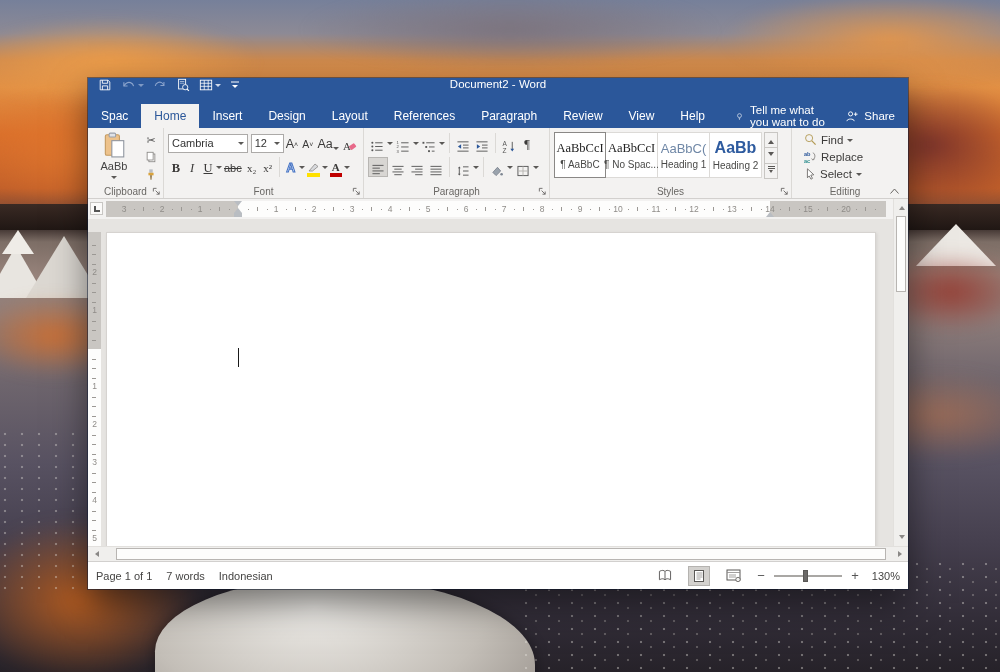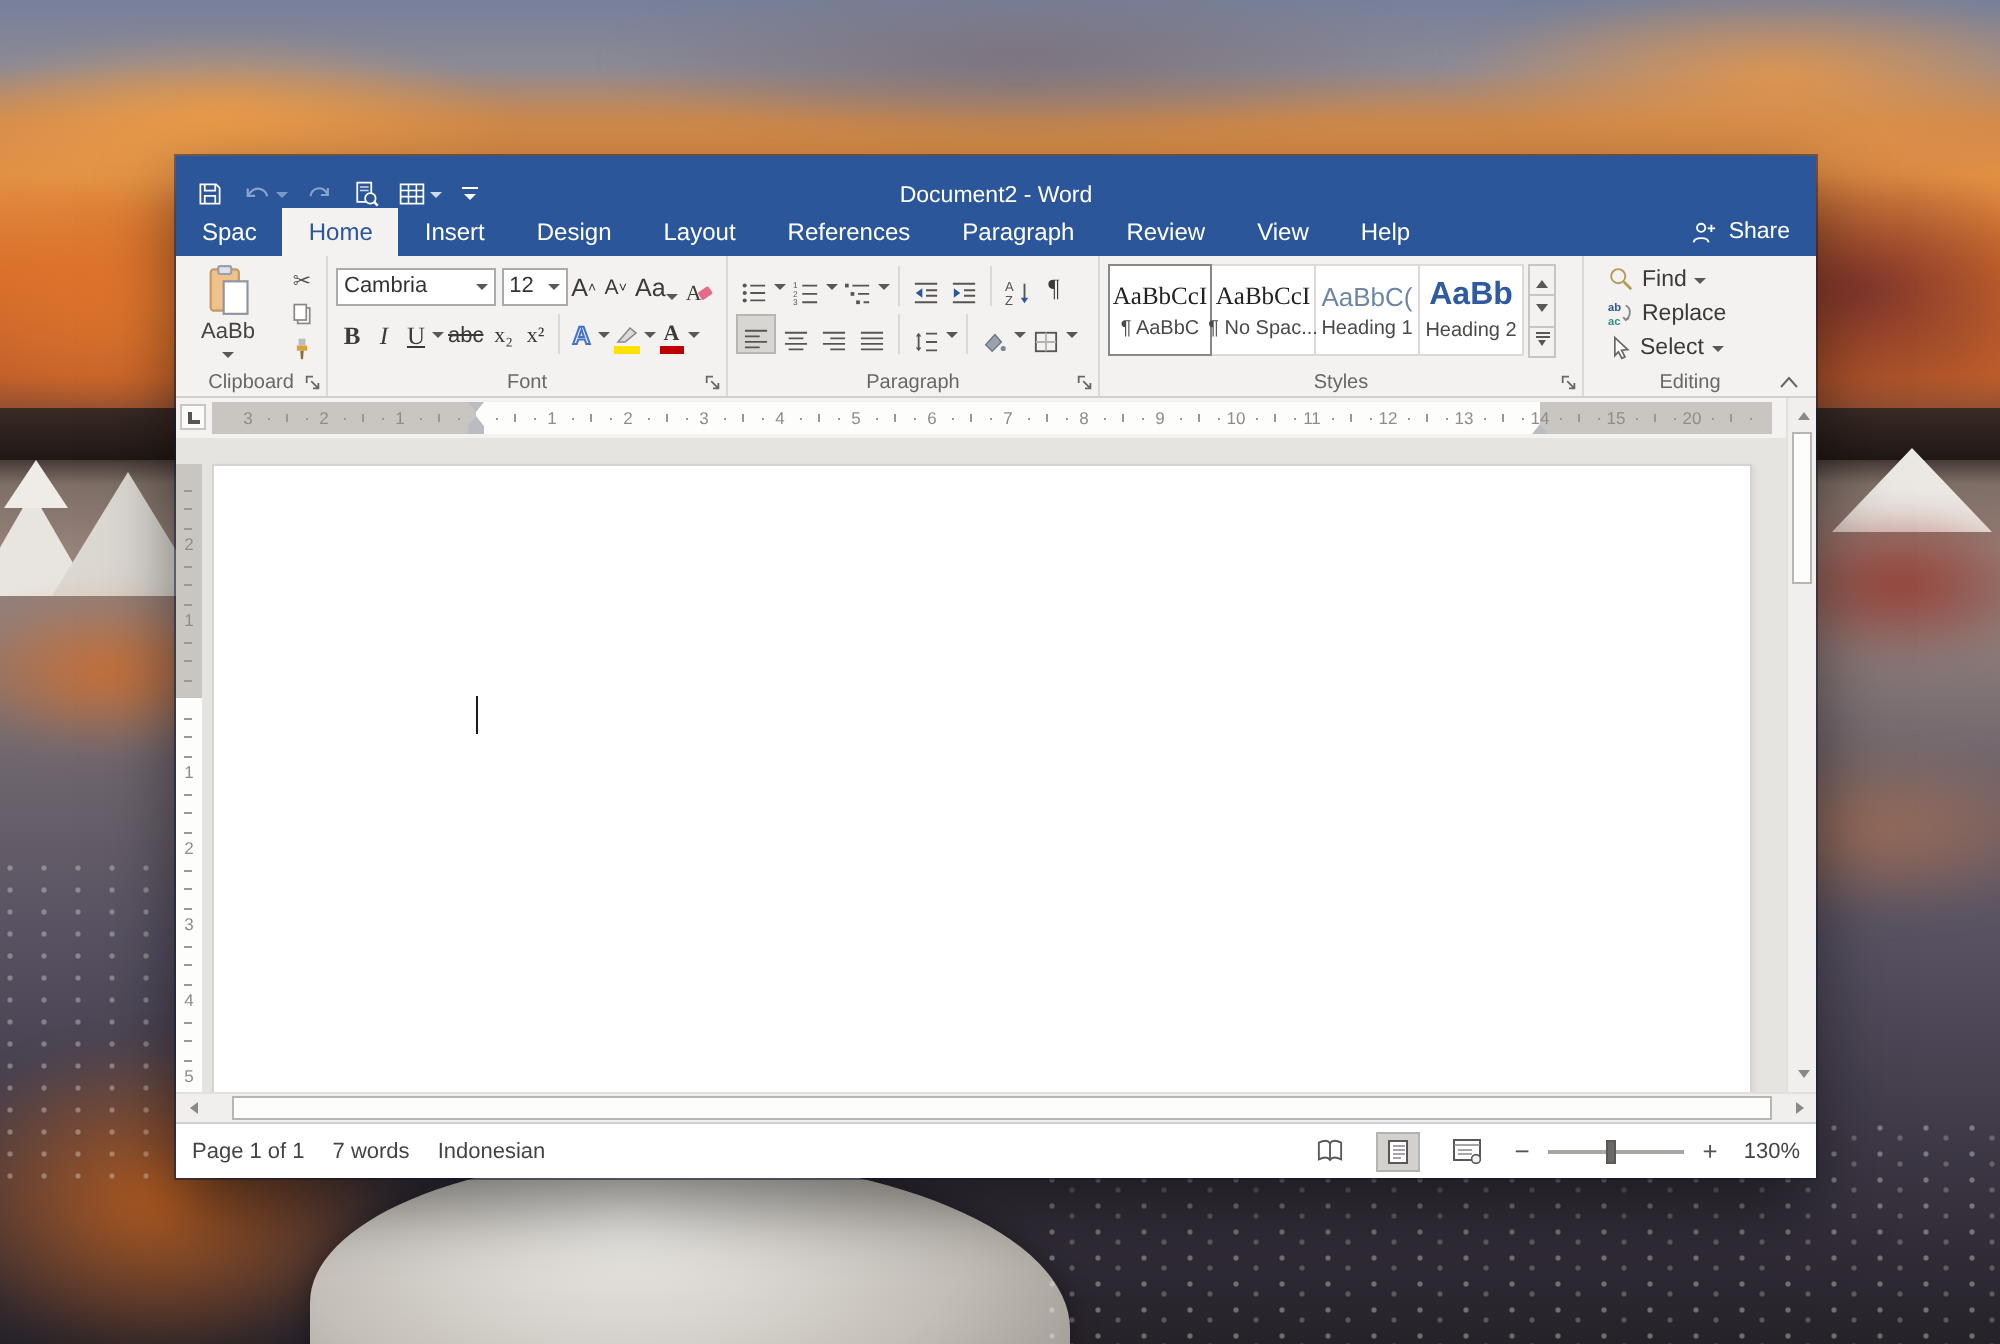--- a/index.html
+++ b/index.html
@@ -31,21 +31,21 @@
   .speckles{position:absolute;left:520px;top:560px;width:480px;height:112px;opacity:.5;
     background-image:radial-gradient(circle at 6px 4px,rgba(235,232,226,.75) 1px,transparent 1.6px),radial-gradient(circle at 16px 9px,rgba(210,205,198,.6) 1px,transparent 1.6px);background-size:23px 13px}
   .speckles2{position:absolute;left:0;top:430px;width:88px;height:160px;opacity:.45;
     background-image:radial-gradient(circle at 5px 4px,rgba(235,232,226,.8) 1px,transparent 1.6px);background-size:17px 11px}
 
   
   .win{position:absolute;left:88px;top:78px;width:820px;height:511px;background:#f3f2f1;
     box-shadow:0 14px 34px rgba(0,0,0,.5),0 0 0 1px rgba(20,35,70,.5);color:#333}
 
   
-  .titlebar{position:relative;display:flex;align-items:flex-end;height:26px;background:#2b579a;color:#fff;padding-left:10px}
+  .titlebar{position:relative;display:flex;align-items:flex-start;height:26px;background:#2b579a;color:#fff;padding-left:10px}
   .qat{display:flex;align-items:center;gap:9px}
   .qat .btn{display:flex;align-items:center;gap:2px}
   .dd{width:0;height:0;border:3px solid transparent;border-top-color:#cfd9ea;margin-top:3px}
   .dd.dark{border-top-color:#5a5856;margin-top:4px}
   .dd.disabled{border-top-color:#7e99c4}
   .wtitle{position:absolute;left:50%;transform:translateX(-50%);font-size:11.5px;white-space:nowrap}
   .tright{margin-left:auto;display:flex;align-items:center}
   .uname{font-size:11px;margin-right:8px}
   .avatar{width:20px;height:20px;border-radius:50%;background:#d6d4d0;color:#6a6866;font-size:9px;display:flex;align-items:center;justify-content:center;margin-right:14px}
   .wctl{width:34px;height:26px;display:flex;align-items:center;justify-content:center;color:#fff;font-size:13px}
@@ -230,20 +230,27 @@
     <span class="tab">Spac</span>
     <span class="tab active">Home</span>
     <span class="tab">Insert</span>
     <span class="tab">Design</span>
     <span class="tab">Layout</span>
     <span class="tab">References</span>
     <span class="tab">Paragraph</span>
     <span class="tab">Review</span>
     <span class="tab">View</span>
     <span class="tab">Help</span>
+    <span class="tellme">
+      <svg width="12" height="13" viewBox="0 0 12 13">
+          <circle cx="6" cy="5" r="3.4" fill="none" stroke="#fff"></circle>
+          <path d="M4.8 9.8h2.4M5.1 11.4h1.8" stroke="#fff"></path>
+        </svg>
+      <span>Tell me what you want to do</span>
+    </span>
     <span class="share">
       <svg width="13" height="13" viewBox="0 0 14 14">
           <circle cx="6" cy="4.2" r="2.2" fill="none" stroke="#fff"></circle>
           <path d="M2 12c.3-3 7.7-3 8 0" fill="none" stroke="#fff"></path>
           <path d="M11.5 2.5v4M9.5 4.5h4" stroke="#fff"></path>
         </svg>
       <span>Share</span>
     </span>
   </div>
 

